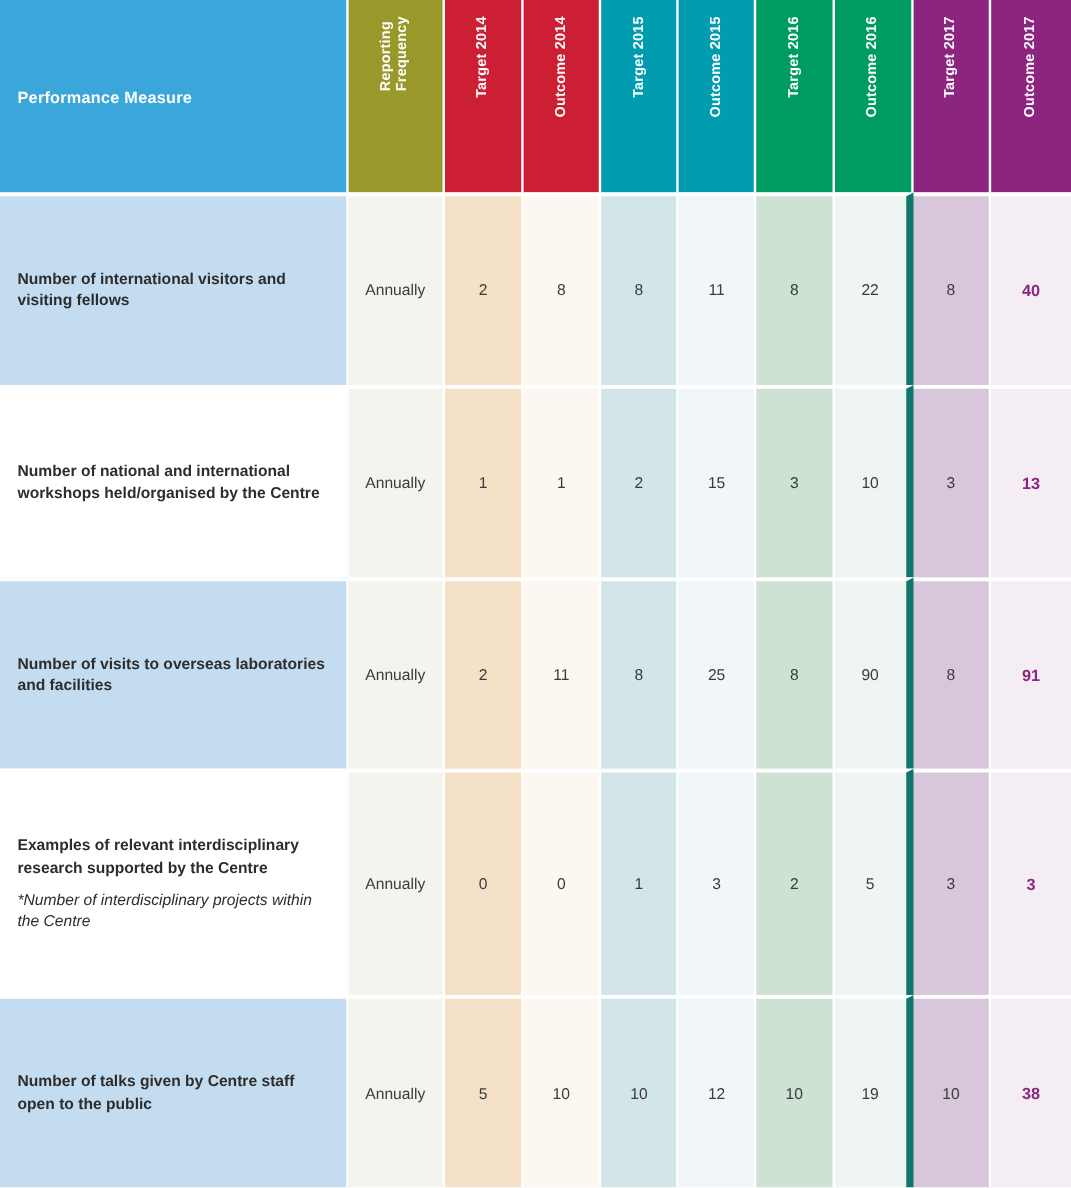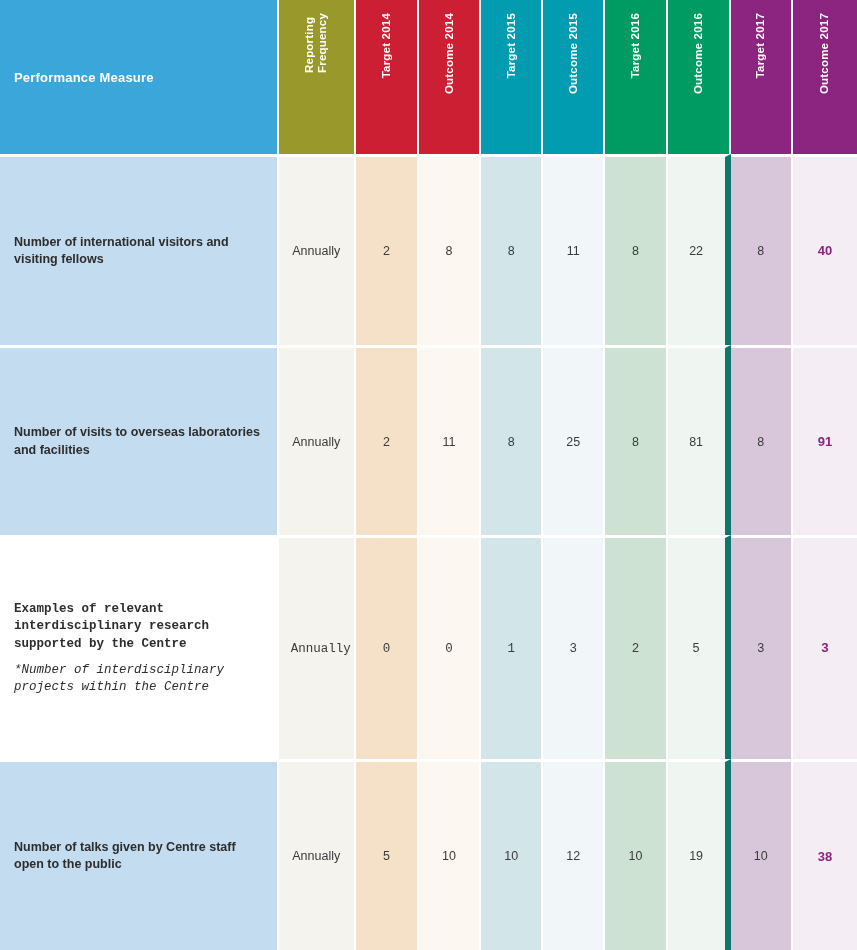--- a/index.html
+++ b/index.html
@@ -110,21 +110,21 @@
   td.c-o2014 { background: #fdf7f1; border-right: 2px solid #ffffff; }
   td.c-t2015 { background: #d2e6ea; border-right: 2px solid #ffffff; }
   td.c-o2015 { background: #f1f6f8; border-right: 2px solid #ffffff; }
   td.c-t2016 { background: #cde2d3; border-right: 2px solid #ffffff; }
   td.c-o2016 { background: #eff5f0; border-right: 6px solid #0f766e; }
   td.c-t2017 { background: #d8c6da; border-right: 2px solid #ffffff; }
   td.c-o2017 { background: #f4eef4; color: #8c2580; font-weight: bold; font-size: 13px; }
 
   tbody tr { height: 157px; }
   tbody tr.r-tall { height: 132px; }
-  tbody tr.r-short { height: 155px; font-family: Liberation Mono, monospace; }
+  tbody tr.r-short { height: 155px; }
 </style>
 </head>
 <body>
 
 <table class="perf-table">
   <colgroup>
     <col style="width:278px">
     <col style="width:77px">
     <col style="width:63px">
     <col style="width:62px">
@@ -207,32 +207,46 @@
       <td class="c-t2014">2</td>
       <td class="c-o2014">8</td>
       <td class="c-t2015">8</td>
       <td class="c-o2015">11</td>
       <td class="c-t2016">8</td>
       <td class="c-o2016">22</td>
       <td class="c-t2017">8</td>
       <td class="c-o2017">40</td>
     </tr>
 
+    <tr class="plain r-tall">
+      <td class="measure">
+        <span>Number of national and international workshops held/organised by the Centre</span>
+      </td>
+      <td class="c-freq">Annually</td>
+      <td class="c-t2014">1</td>
+      <td class="c-o2014">1</td>
+      <td class="c-t2015">2</td>
+      <td class="c-o2015">15</td>
+      <td class="c-t2016">3</td>
+      <td class="c-o2016">10</td>
+      <td class="c-t2017">3</td>
+      <td class="c-o2017">13</td>
+    </tr>
 
     <tr class="shade r-tall">
       <td class="measure">
         <span>Number of visits to overseas laboratories and facilities</span>
       </td>
       <td class="c-freq">Annually</td>
       <td class="c-t2014">2</td>
       <td class="c-o2014">11</td>
       <td class="c-t2015">8</td>
       <td class="c-o2015">25</td>
       <td class="c-t2016">8</td>
-      <td class="c-o2016">81</td>
+      <td class="c-o2016">90</td>
       <td class="c-t2017">8</td>
       <td class="c-o2017">91</td>
     </tr>
 
     <tr class="plain r-short">
       <td class="measure">
         <span>Examples of relevant interdisciplinary research supported by the Centre</span>
         <span class="sub">*Number of interdisciplinary projects within the Centre</span>
       </td>
       <td class="c-freq">Annually</td>

